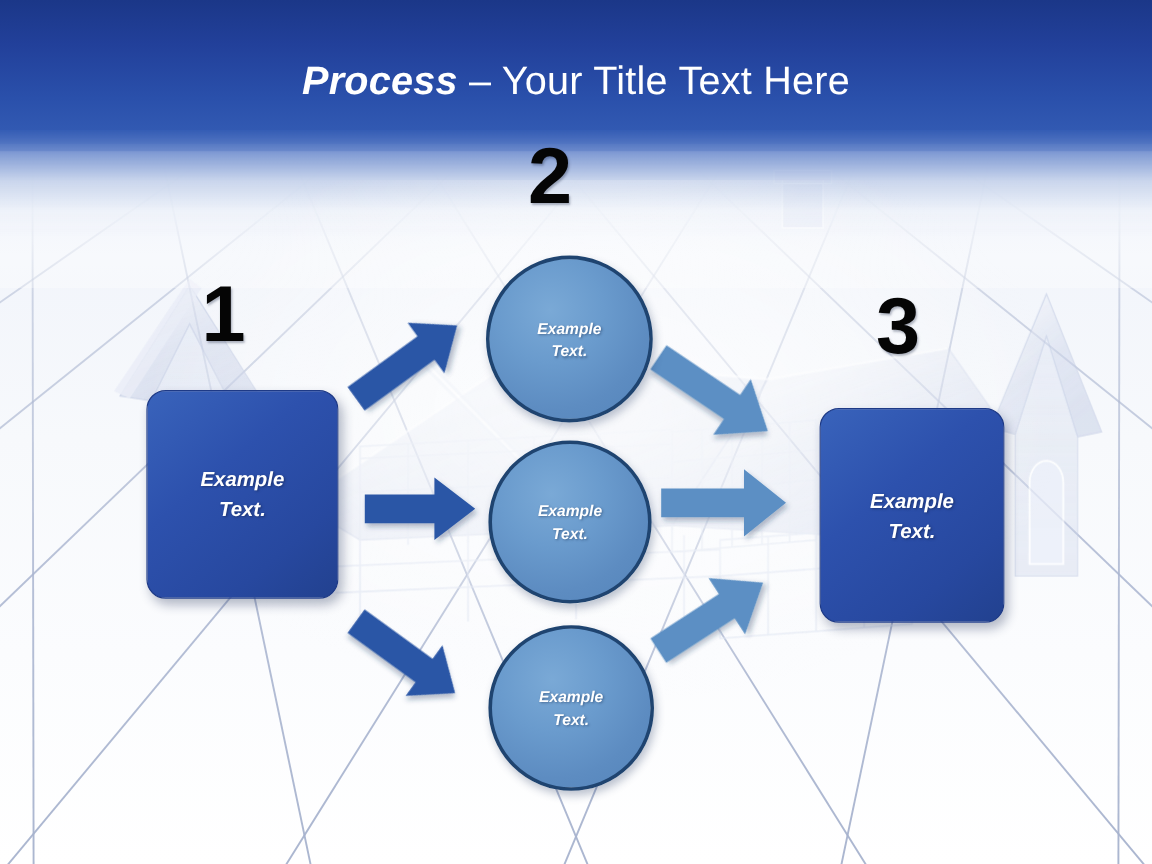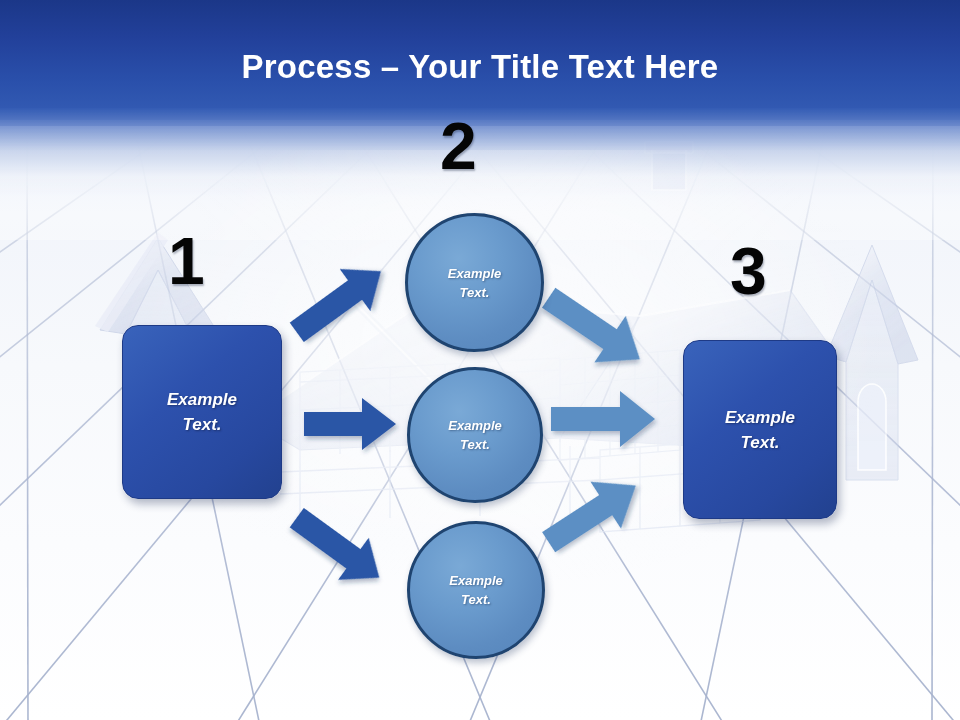--- a/index.html
+++ b/index.html
@@ -92,22 +92,22 @@
     position: absolute;
     left: 0; top: 47px;
     width: 960px;
     text-align: center;
     color: #ffffff;
     font-size: 33px;
     line-height: 40px;
     letter-spacing: 0.2px;
     white-space: nowrap;
   }
-  .title .strong { font-weight: bold; }
-  .title .rest { font-weight: bold; text-align: center; }
+  .title .strong { font-weight: bold; font-style: italic; }
+  .title .rest { font-weight: normal; text-align: center; }
 
   
   .step-num {
     position: absolute;
     color: #050505;
     font-weight: bold;
     font-size: 66px;
     line-height: 66px;
     text-shadow: 1px 2px 2px rgba(30,40,70,0.35);
     user-select: none;

